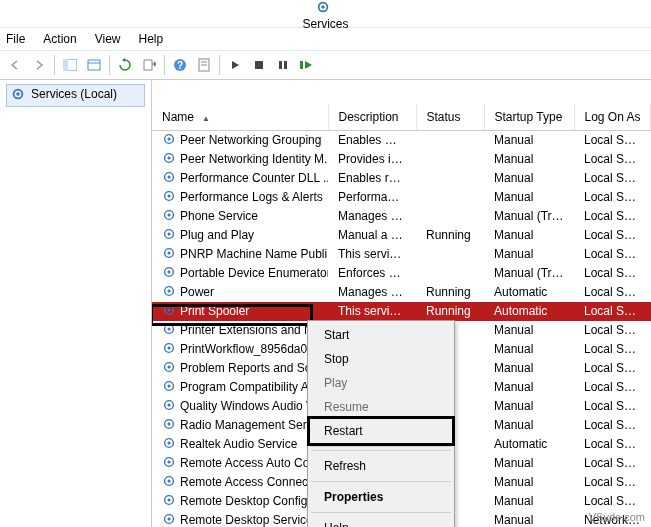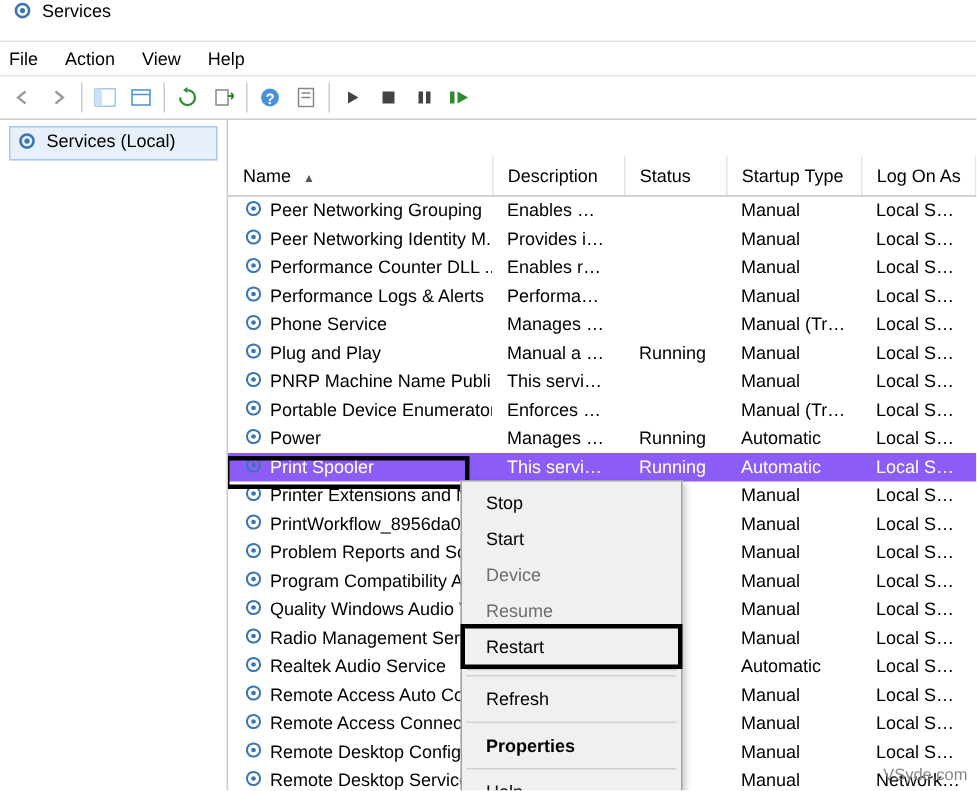--- a/index.html
+++ b/index.html
@@ -1,32 +1,32 @@
 <!DOCTYPE html>
 <html><head>
 <meta charset="utf-8">
 <style>
   * { box-sizing: border-box; }
   body { margin:0; font-family: "Segoe UI", Tahoma, sans-serif; font-size:12px; background:#fff; color:#000; width:651px; height:527px; overflow:hidden; position:relative; }
-  .titlebar { display:flex; height:28px; padding:0 8px; border-bottom:1px solid #e5e5e5; }
+  .titlebar { display:flex; align-items:center; height:28px; padding:0 8px; border-bottom:1px solid #e5e5e5;flex-direction:column; }
   .titlebar .gear { margin-right:6px; }
   .menubar { display:flex; align-items:center; height:22px; padding:0 6px; gap:18px; }
   .menubar span { cursor:default; }
   .toolbar { display:flex; align-items:center; height:30px; padding:2px 4px; border-top:1px solid #e5e5e5; border-bottom:1px solid #ccc; gap:2px; }
   .tbtn { width:22px; height:22px; display:flex; align-items:center; justify-content:center; border:1px solid transparent; }
   .tsep { width:1px; height:20px; background:#ccc; margin:0 2px; }
   .body { display:flex; height:calc(527px - 28px - 22px - 30px); }
   .sidebar { width:152px; border-right:1px solid #ccc; padding:4px 6px; }
   .side-item { display:flex; gap:6px; padding:2px 4px; background:#e7f0fa; border:1px solid #a8c8e4; }
   .main { flex:1; position:relative; overflow:hidden;margin-top:24px; }
   table { border-collapse:collapse; width:100%; table-layout:fixed; }
   th { text-align:left; font-weight:normal; padding:4px 10px; border-right:1px solid #e5e5e5; border-bottom:1px solid #ccc; height:26px; background:#fff; white-space:nowrap; overflow:hidden; }
   td { padding:1px 10px; white-space:nowrap; overflow:hidden; text-overflow:ellipsis; height:19px; }
   tbody tr td:first-child { display:flex; align-items:center; gap:4px; }
-  .selected td { background:#8b5cf6; color:#fff; }
+  .selected td { background:#b91c1c; color:#fff; }
   .sel-sel { border:3px solid #000; position:absolute; pointer-events:none; }
   .ctx { position:absolute; background:#f0f0f0; border:1px solid #a0a0a0; box-shadow:2px 2px 4px rgba(0,0,0,0.2); width:148px; padding:2px; }
   .ctx-item { padding:5px 14px; }
   .ctx-item.disabled { color:#6d6d6d; }
   .ctx-sep { height:1px; background:#d0d0d0; margin:3px 1px; }
   .ctx-arrow { float:right; }
   .ctx-restart { border:3px solid #000; margin:-3px; }
   .sort-arrow { font-size:8px; color:#555; margin-left:8px; }
   .watermark { position:absolute; right:6px; bottom:4px; color:#888; font-size:11px; }
 </style>
@@ -441,23 +441,23 @@
             <td></td>
             <td>Manual</td>
             <td>Local Syste...</td>
           </tr>
         </tbody>
     </table>
 
     <div class="sel-sel" style="left:-2px; top:200px; width:163px; height:22px;"></div>
 
     <div class="ctx" style="left:155px; top:216px;">
+      <div class="ctx-item">Start</div>
       <div class="ctx-item">Stop</div>
-      <div class="ctx-item">Start</div>
-      <div class="ctx-item disabled">Device</div>
+      <div class="ctx-item disabled">Play</div>
       <div class="ctx-item disabled">Resume</div>
       <div class="ctx-restart">
           <div class="ctx-item">Restart</div>
         </div>
       <div class="ctx-sep"></div>
       <div class="ctx-sep"></div>
       <div class="ctx-item">Refresh</div>
       <div class="ctx-sep"></div>
       <div class="ctx-item" style="font-weight:bold">Properties</div>
       <div class="ctx-sep"></div>

